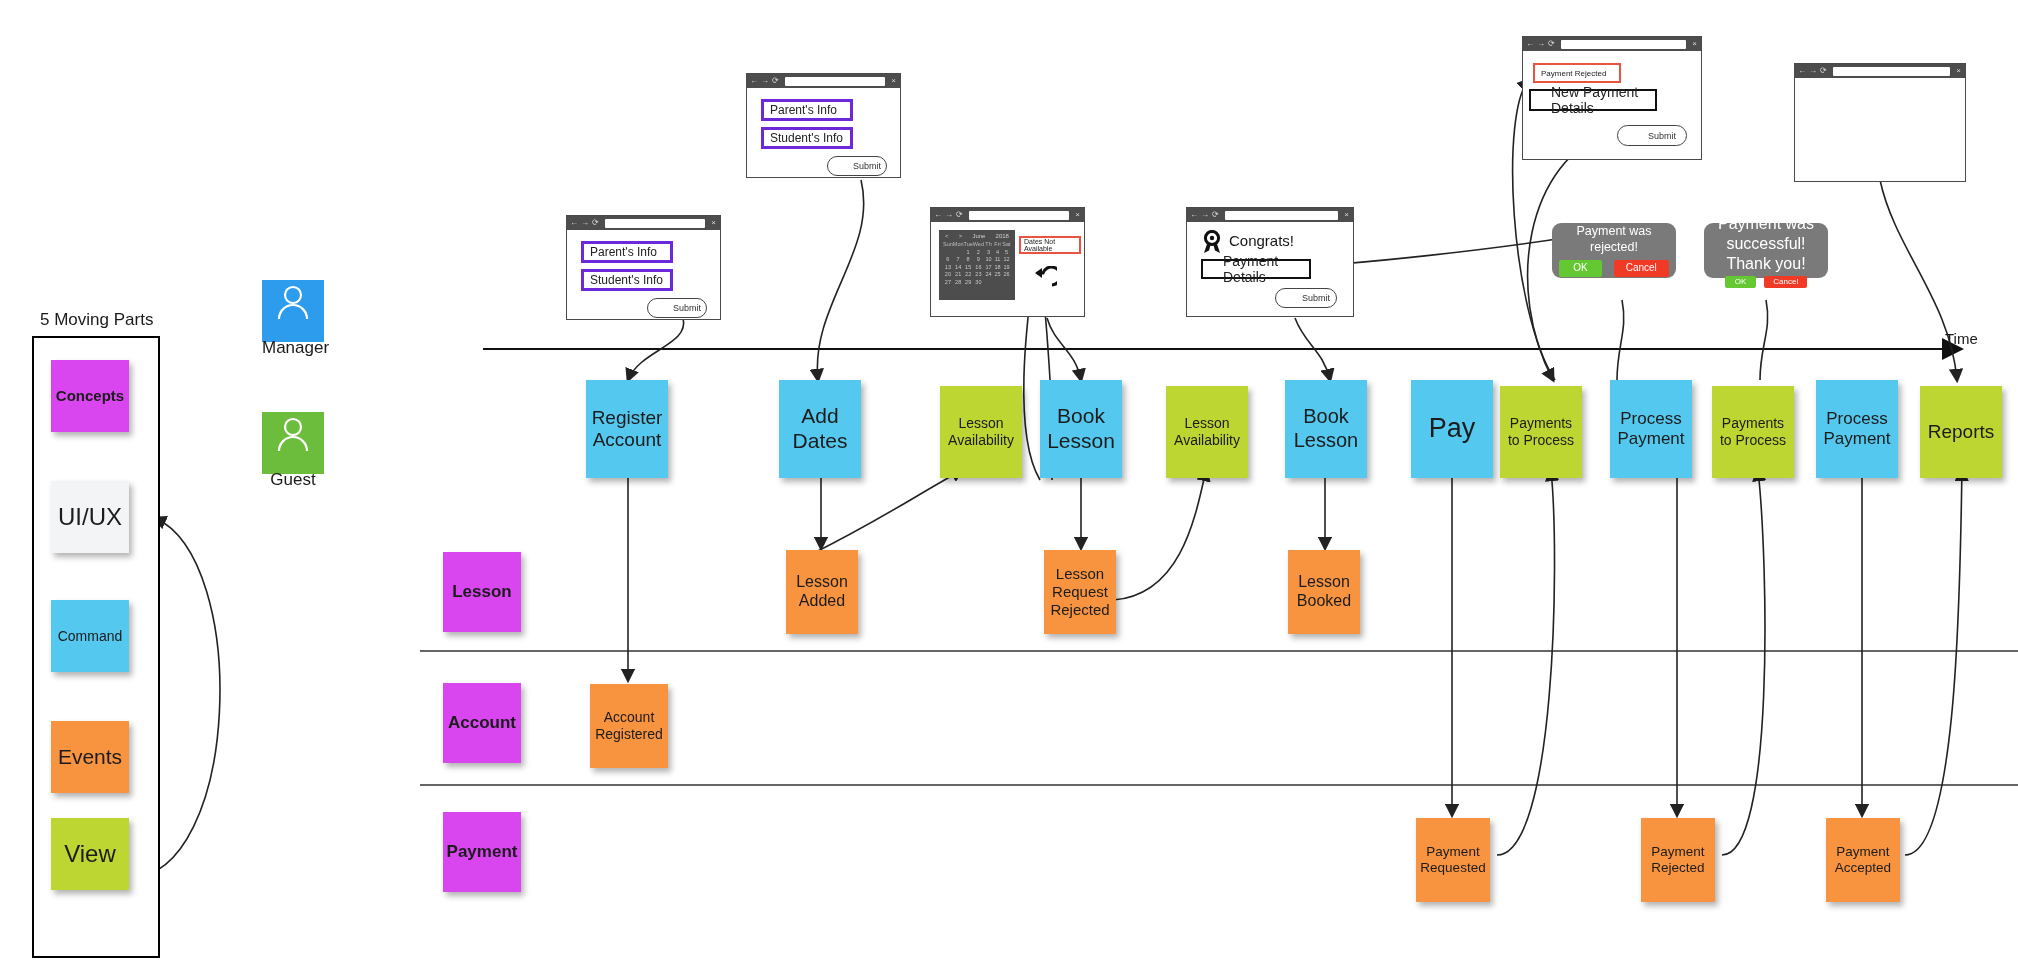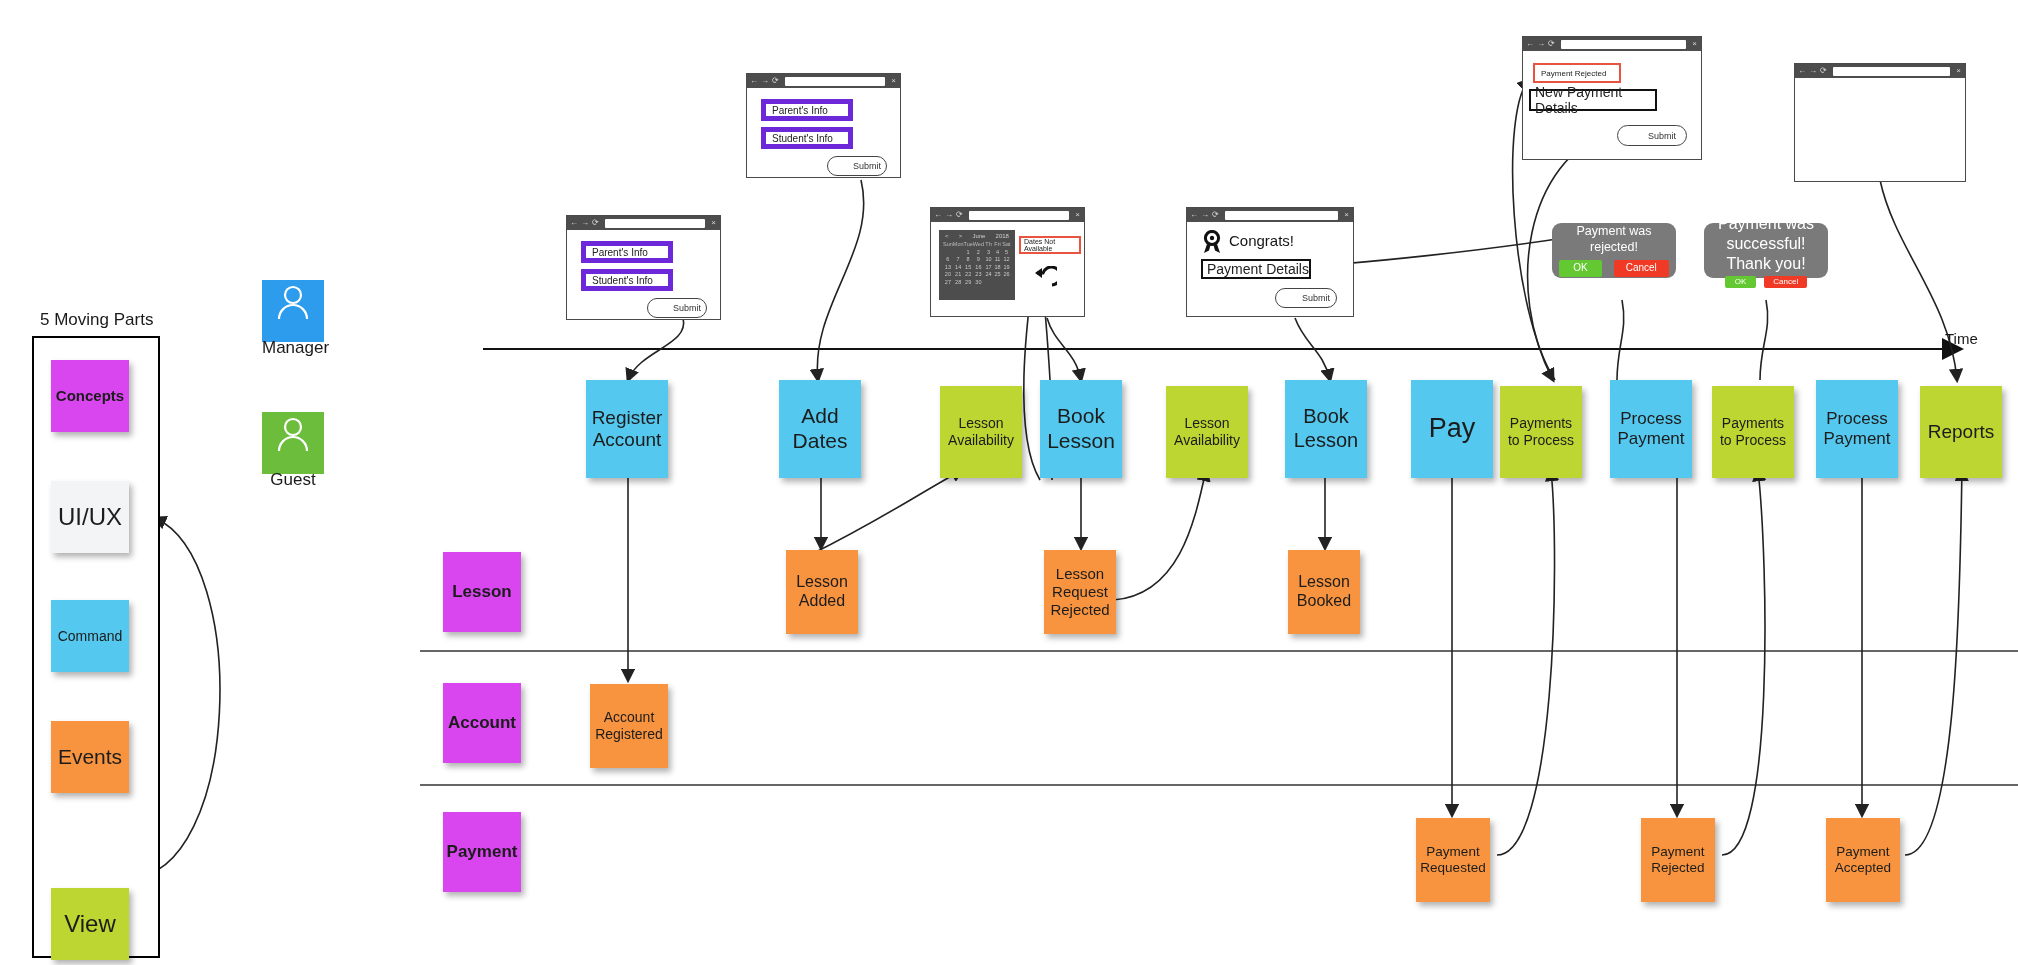--- a/index.html
+++ b/index.html
@@ -53,25 +53,25 @@
   }
   .bchrome{
     height:14px;background:#4d4d4d;display:flex;align-items:center;
     padding:0 3px;gap:3px;box-sizing:border-box;
   }
   .bdot{color:#d9d9d9;font-size:8px;line-height:8px;}
   .burl{flex:1;height:9px;background:#fff;border-radius:1px;margin:0 3px;}
   .bclose{color:#d9d9d9;font-size:8px;line-height:8px;padding-right:1px;}
   .bbody{position:relative;width:100%;height:calc(100% - 14px);}
   .bfield{
-    position:absolute;border:5px solid #6d28d9;background:#fff;
+    position:absolute;border:3px solid #6d28d9;background:#fff;
     display:flex;align-items:center;padding-left:6px;
-    font-size:10px;color:#222;box-sizing:border-box;
-  }
-  .bfield.thick{border:2px solid #111;font-size:14px;padding-left:4px;}
+    font-size:12px;color:#222;box-sizing:border-box;
+  }
+  .bfield.thick{border:2px solid #111;font-size:14px;padding-left:20px;}
   .bfield.red{border:2px solid #e8543f;}
   .bbtn{
     position:absolute;border:1px solid #444;border-radius:20px;background:#fff;
     display:flex;align-items:center;justify-content:center;
     font-size:9px;color:#333;box-sizing:border-box;padding-left:20px;
   }
   .btxt{position:absolute;font-size:15px;color:#161616;}
 
   
   .cal{position:absolute;background:#4d4d4d;color:#cfcfcf;box-sizing:border-box;padding:3px 4px;}
@@ -153,21 +153,21 @@
     <path class="wire" d="M1766,300 C 1772,330 1760,345 1760,380"></path>
   </svg>
 
   <div id="legend-title" style="left:40px;top:310px;">5 Moving Parts</div>
   <div id="legend-box" style="left:32px;top:336px;width:124px;height:618px;"></div>
 
   <div class="note yellow" style="left:51px;top:360px;width:78px;height:72px;font-size:15px;">Concepts</div>
   <div class="note white" style="left:51px;top:481px;width:78px;height:72px;font-size:24px;">UI/UX</div>
   <div class="note blue" style="left:51px;top:600px;width:78px;height:72px;font-size:14px;">Command</div>
   <div class="note orange" style="left:51px;top:721px;width:78px;height:72px;font-size:21px;">Events</div>
-  <div class="note green" style="left:51px;top:888px;width:78px;height:72px;font-size:24px;">View</div>
+  <div class="note green" style="left:51px;top:818px;width:78px;height:72px;font-size:24px;">View</div>
 
   <div class="actor-tile" style="left:262px;top:272px;width:62px;height:90px;">
     <div class="actor-sq blue">
       <svg width="46" height="46" viewBox="0 0 46 46">
         <circle cx="23" cy="15" r="8" fill="none" stroke="#fff" stroke-width="2.2"></circle>
         <path d="M9,39 a14,14 0 0 1 28,0" fill="none" stroke="#fff" stroke-width="2.2"></path>
       </svg>
     </div>
     <div class="actor-label">Manager</div>
   </div>

